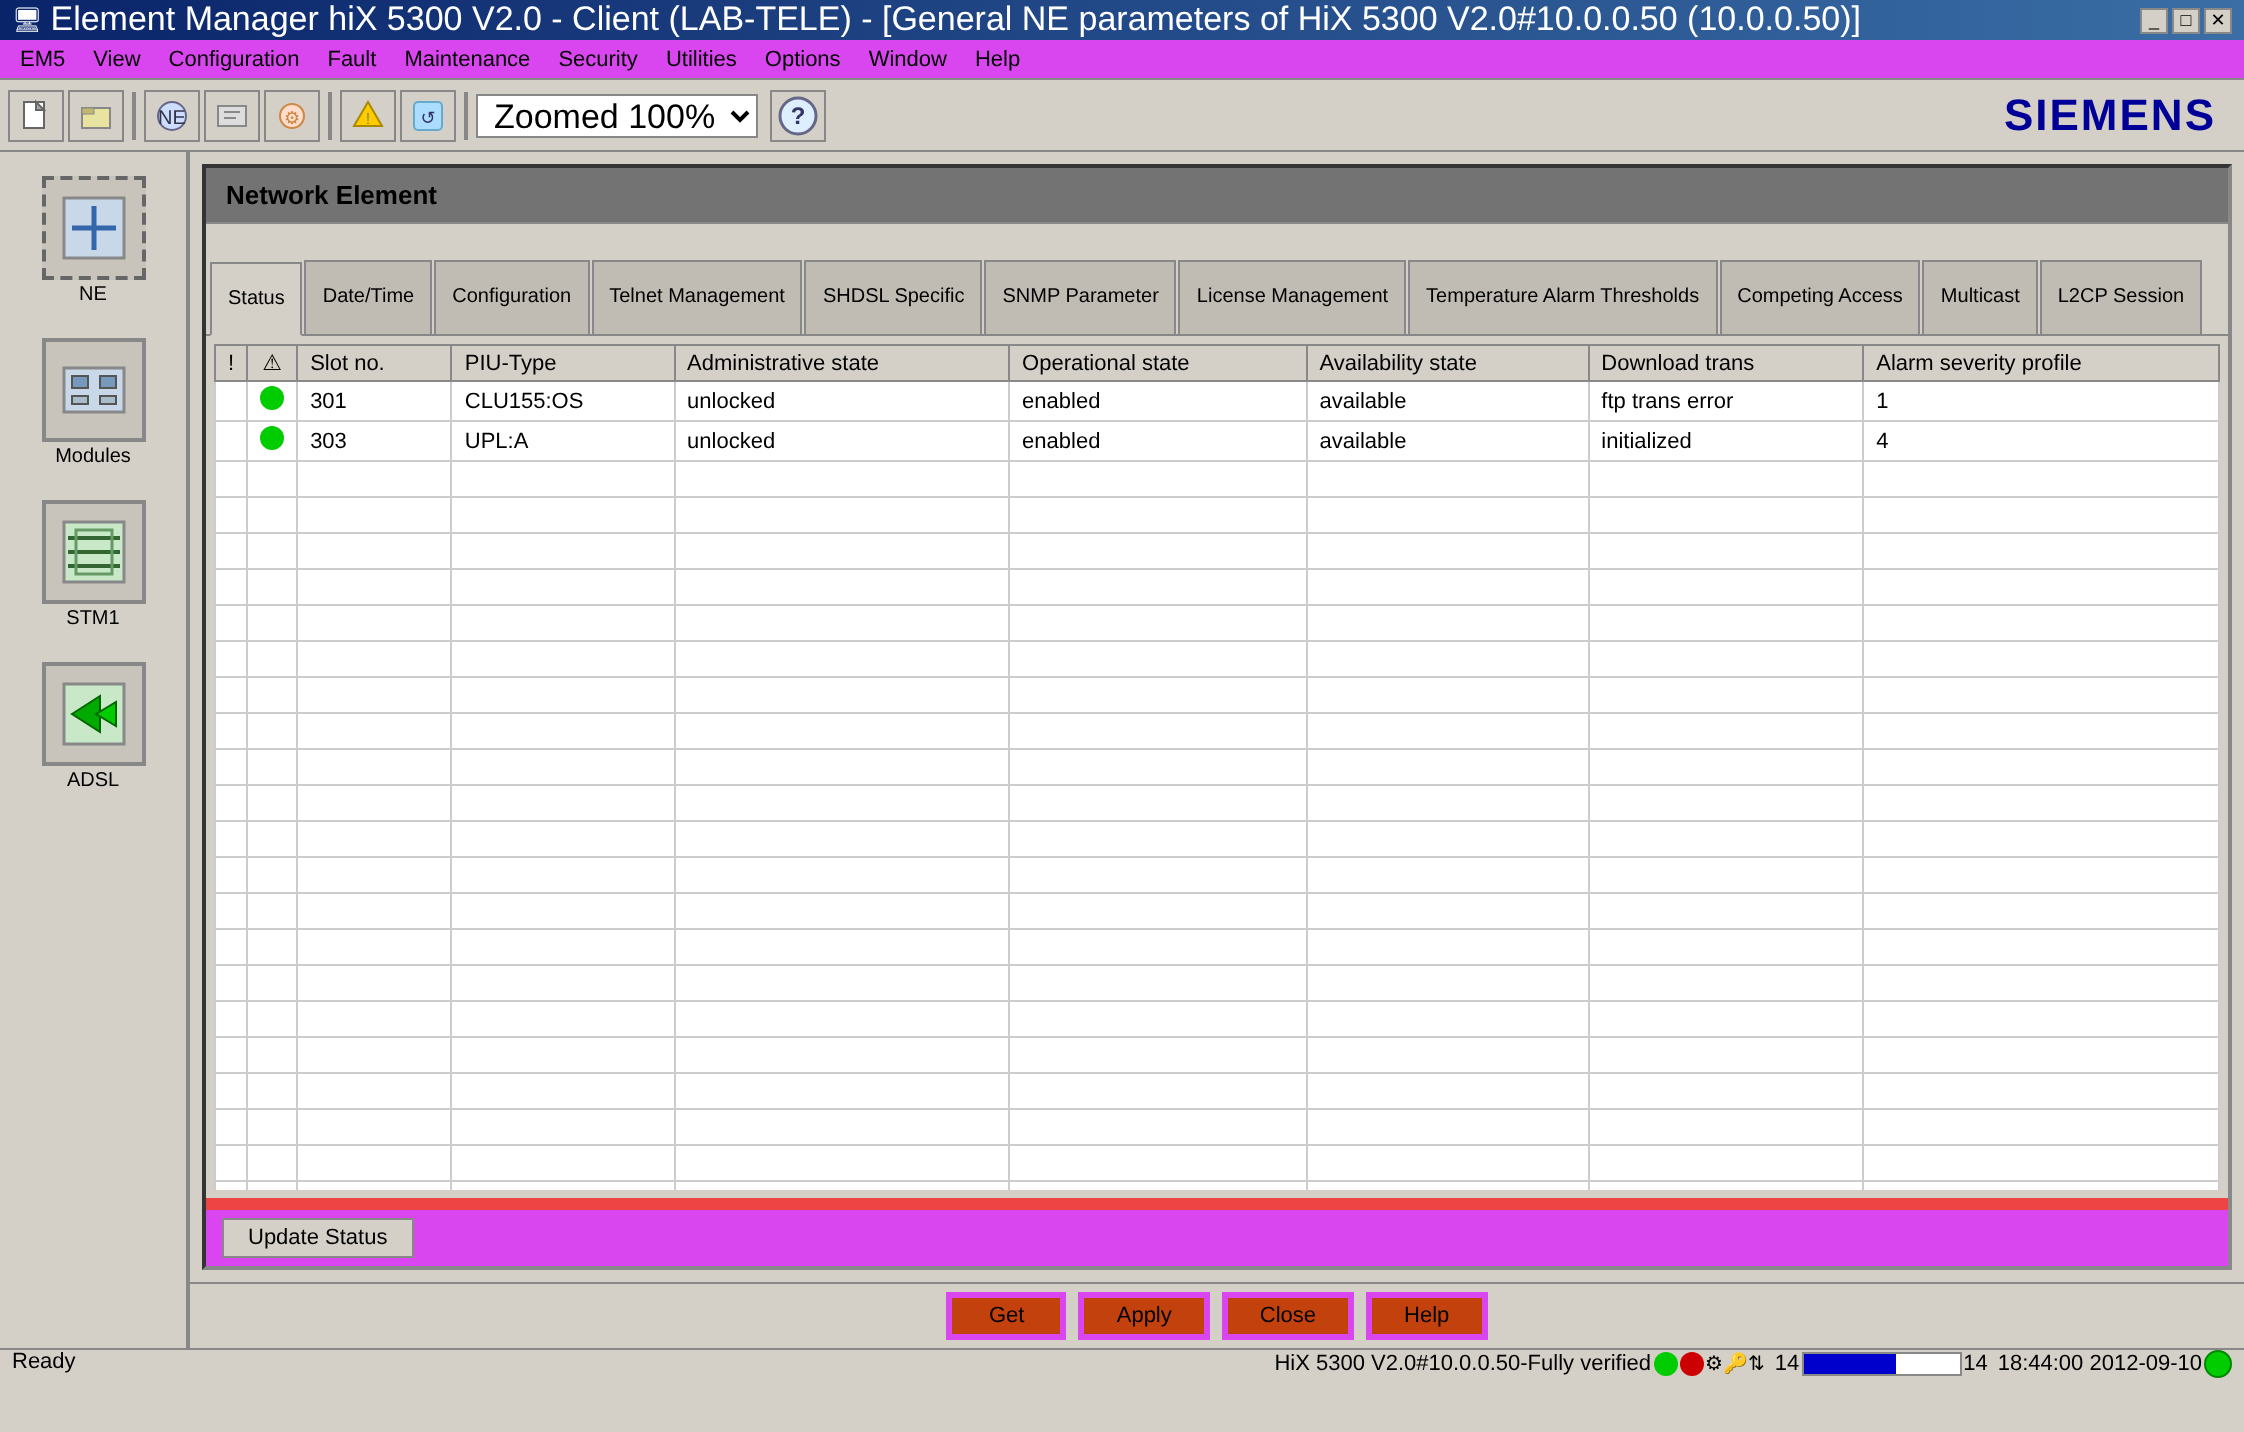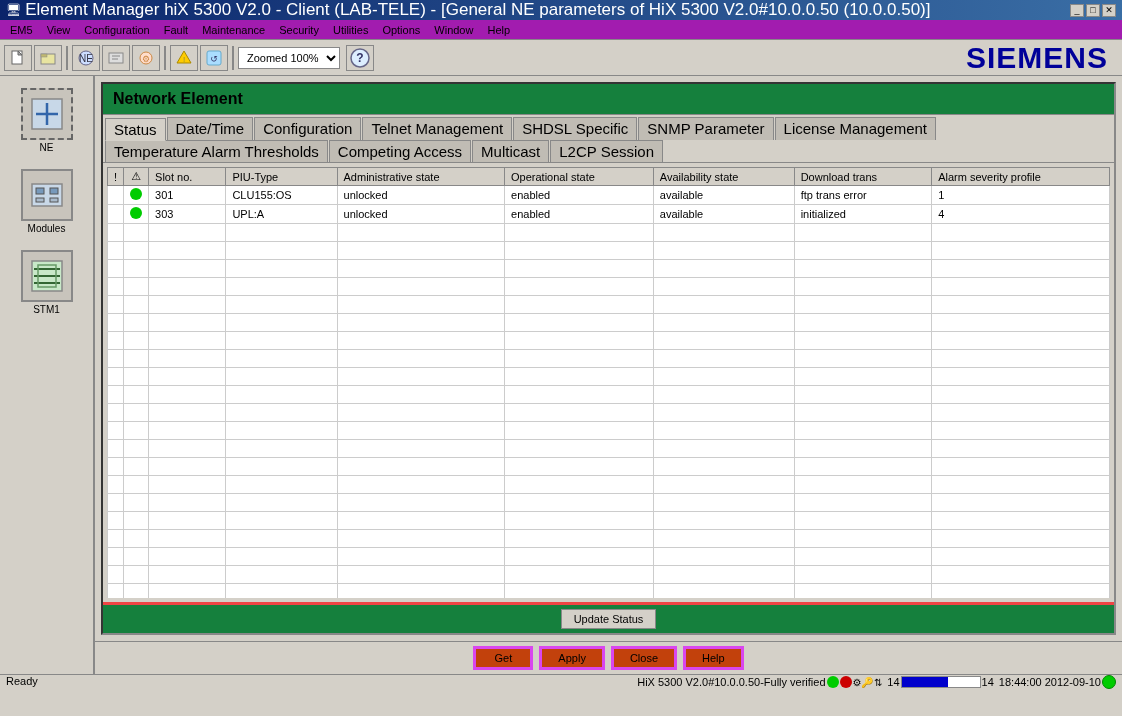--- a/index.html
+++ b/index.html
@@ -24,21 +24,21 @@
       color: black;
       font-size: 9px;
       width: 14px;
       height: 13px;
       display: flex; align-items: center; justify-content: center;
       cursor: pointer;
     }
 
     
     #menu-bar {
-      background: #a21caf;
+      background: #d946ef;
       border-bottom: 1px solid #888;
       display: flex;
       align-items: center;
       height: 20px;
       padding: 0 4px;
       gap: 2px;
     }
     .menu-item {
       padding: 2px 6px;
       font-size: 11px;
@@ -60,28 +60,28 @@
       background: #d4d0c8;
       border: 1px solid #888;
       width: 28px; height: 26px;
       display: flex; align-items: center; justify-content: center;
       cursor: pointer;
       font-size: 14px;
     }
     .toolbar-separator { width: 2px; height: 24px; background: #888; margin: 0 2px; }
     .zoom-select {
       height: 22px;
-      font-size: 11px;
+      font-size: 17px;
       border: 1px solid #888;
       background: white;
       padding: 0 4px;
     }
     .siemens-logo {
       margin-left: auto;
-      font-size: 30px;
+      font-size: 22px;
       font-weight: bold;
       color: #009;
       letter-spacing: 1px;
       padding-right: 10px;
     }
 
     
     #main-layout {
       display: flex;
       height: calc(716px - 20px - 20px - 36px - 20px - 22px);
@@ -131,44 +131,44 @@
       margin: 6px;
       background: #d4d0c8;
       border: 2px inset #888;
       flex: 1;
       display: flex;
       flex-direction: column;
       overflow: hidden;
     }
 
     #panel-title {
-      background: #15803d;
+      background: #737373;
       padding: 6px 10px;
-      font-size: 16px;
+      font-size: 13px;
       font-weight: bold;
       border-bottom: 1px solid #888;
     }
 
     
     #tabs {
       display: flex;
       flex-wrap: wrap;
       background: #d4d0c8;
       border-bottom: 1px solid #888;
       padding: 2px 2px 0;
     }
     .tab {
-      padding: 2px 8px;
-      font-size: 15px;
+      padding: 12px 8px;
+      font-size: 10px;
       border: 1px solid #888;
       border-bottom: none;
       background: #c0bcb4;
       cursor: pointer;
       margin-right: 1px;
-      margin-top: 0;
+      margin-top: 16px;
     }
     .tab.active {
       background: #d4d0c8;
       border-bottom: 1px solid #d4d0c8;
       position: relative;
       top: 1px;
       z-index: 1;
     }
 
     
@@ -202,26 +202,26 @@
     .status-dot {
       width: 12px; height: 12px;
       border-radius: 50%;
       display: inline-block;
     }
     .dot-green { background: #00cc00; }
 
     
     #bottom-buttons {
       display: flex;
-      justify-content: center;
+      justify-content: flex-start;
       align-items: center;
       padding: 4px 8px;
       gap: 4px;
-      background: #15803d;
-      border-top: 3px solid #ef4444;
+      background: #d946ef;
+      border-top: 6px solid #ef4444;
     }
 
     
     #action-buttons {
       display: flex;
       justify-content: center;
       align-items: center;
       padding: 4px;
       gap: 6px;
       background: #d4d0c8;
@@ -391,20 +391,30 @@
         <svg width="38" height="38" viewBox="0 0 38 38">
           <rect x="4" y="4" width="30" height="30" fill="#c8e8c8" stroke="#888" stroke-width="1.5"></rect>
           <line x1="6" y1="12" x2="32" y2="12" stroke="#336633" stroke-width="2"></line>
           <line x1="6" y1="19" x2="32" y2="19" stroke="#336633" stroke-width="2"></line>
           <line x1="6" y1="26" x2="32" y2="26" stroke="#336633" stroke-width="2"></line>
           <rect x="10" y="8" width="18" height="22" fill="none" stroke="#669966" stroke-width="1.5"></rect>
         </svg>
       </div>
       <span class="sidebar-label">STM1</span>
     </div>
+    <div class="sidebar-item">
+      <div class="sidebar-icon">
+        <svg width="38" height="38" viewBox="0 0 38 38">
+          <rect x="4" y="4" width="30" height="30" fill="#c8e8c8" stroke="#888" stroke-width="1.5"></rect>
+          <polygon points="8,19 22,10 22,28" fill="#00aa00" stroke="#006600" stroke-width="1"></polygon>
+          <polygon points="20,19 30,13 30,25" fill="#00cc00" stroke="#006600" stroke-width="1"></polygon>
+        </svg>
+      </div>
+      <span class="sidebar-label">ADSL</span>
+    </div>
   </div>
 
   <div id="content">
     <div id="panel">
       <div id="panel-title">Network Element</div>
 
       <div id="tabs">
         <div class="tab active">Status</div>
         <div class="tab">Date/Time</div>
         <div class="tab">Configuration</div>

